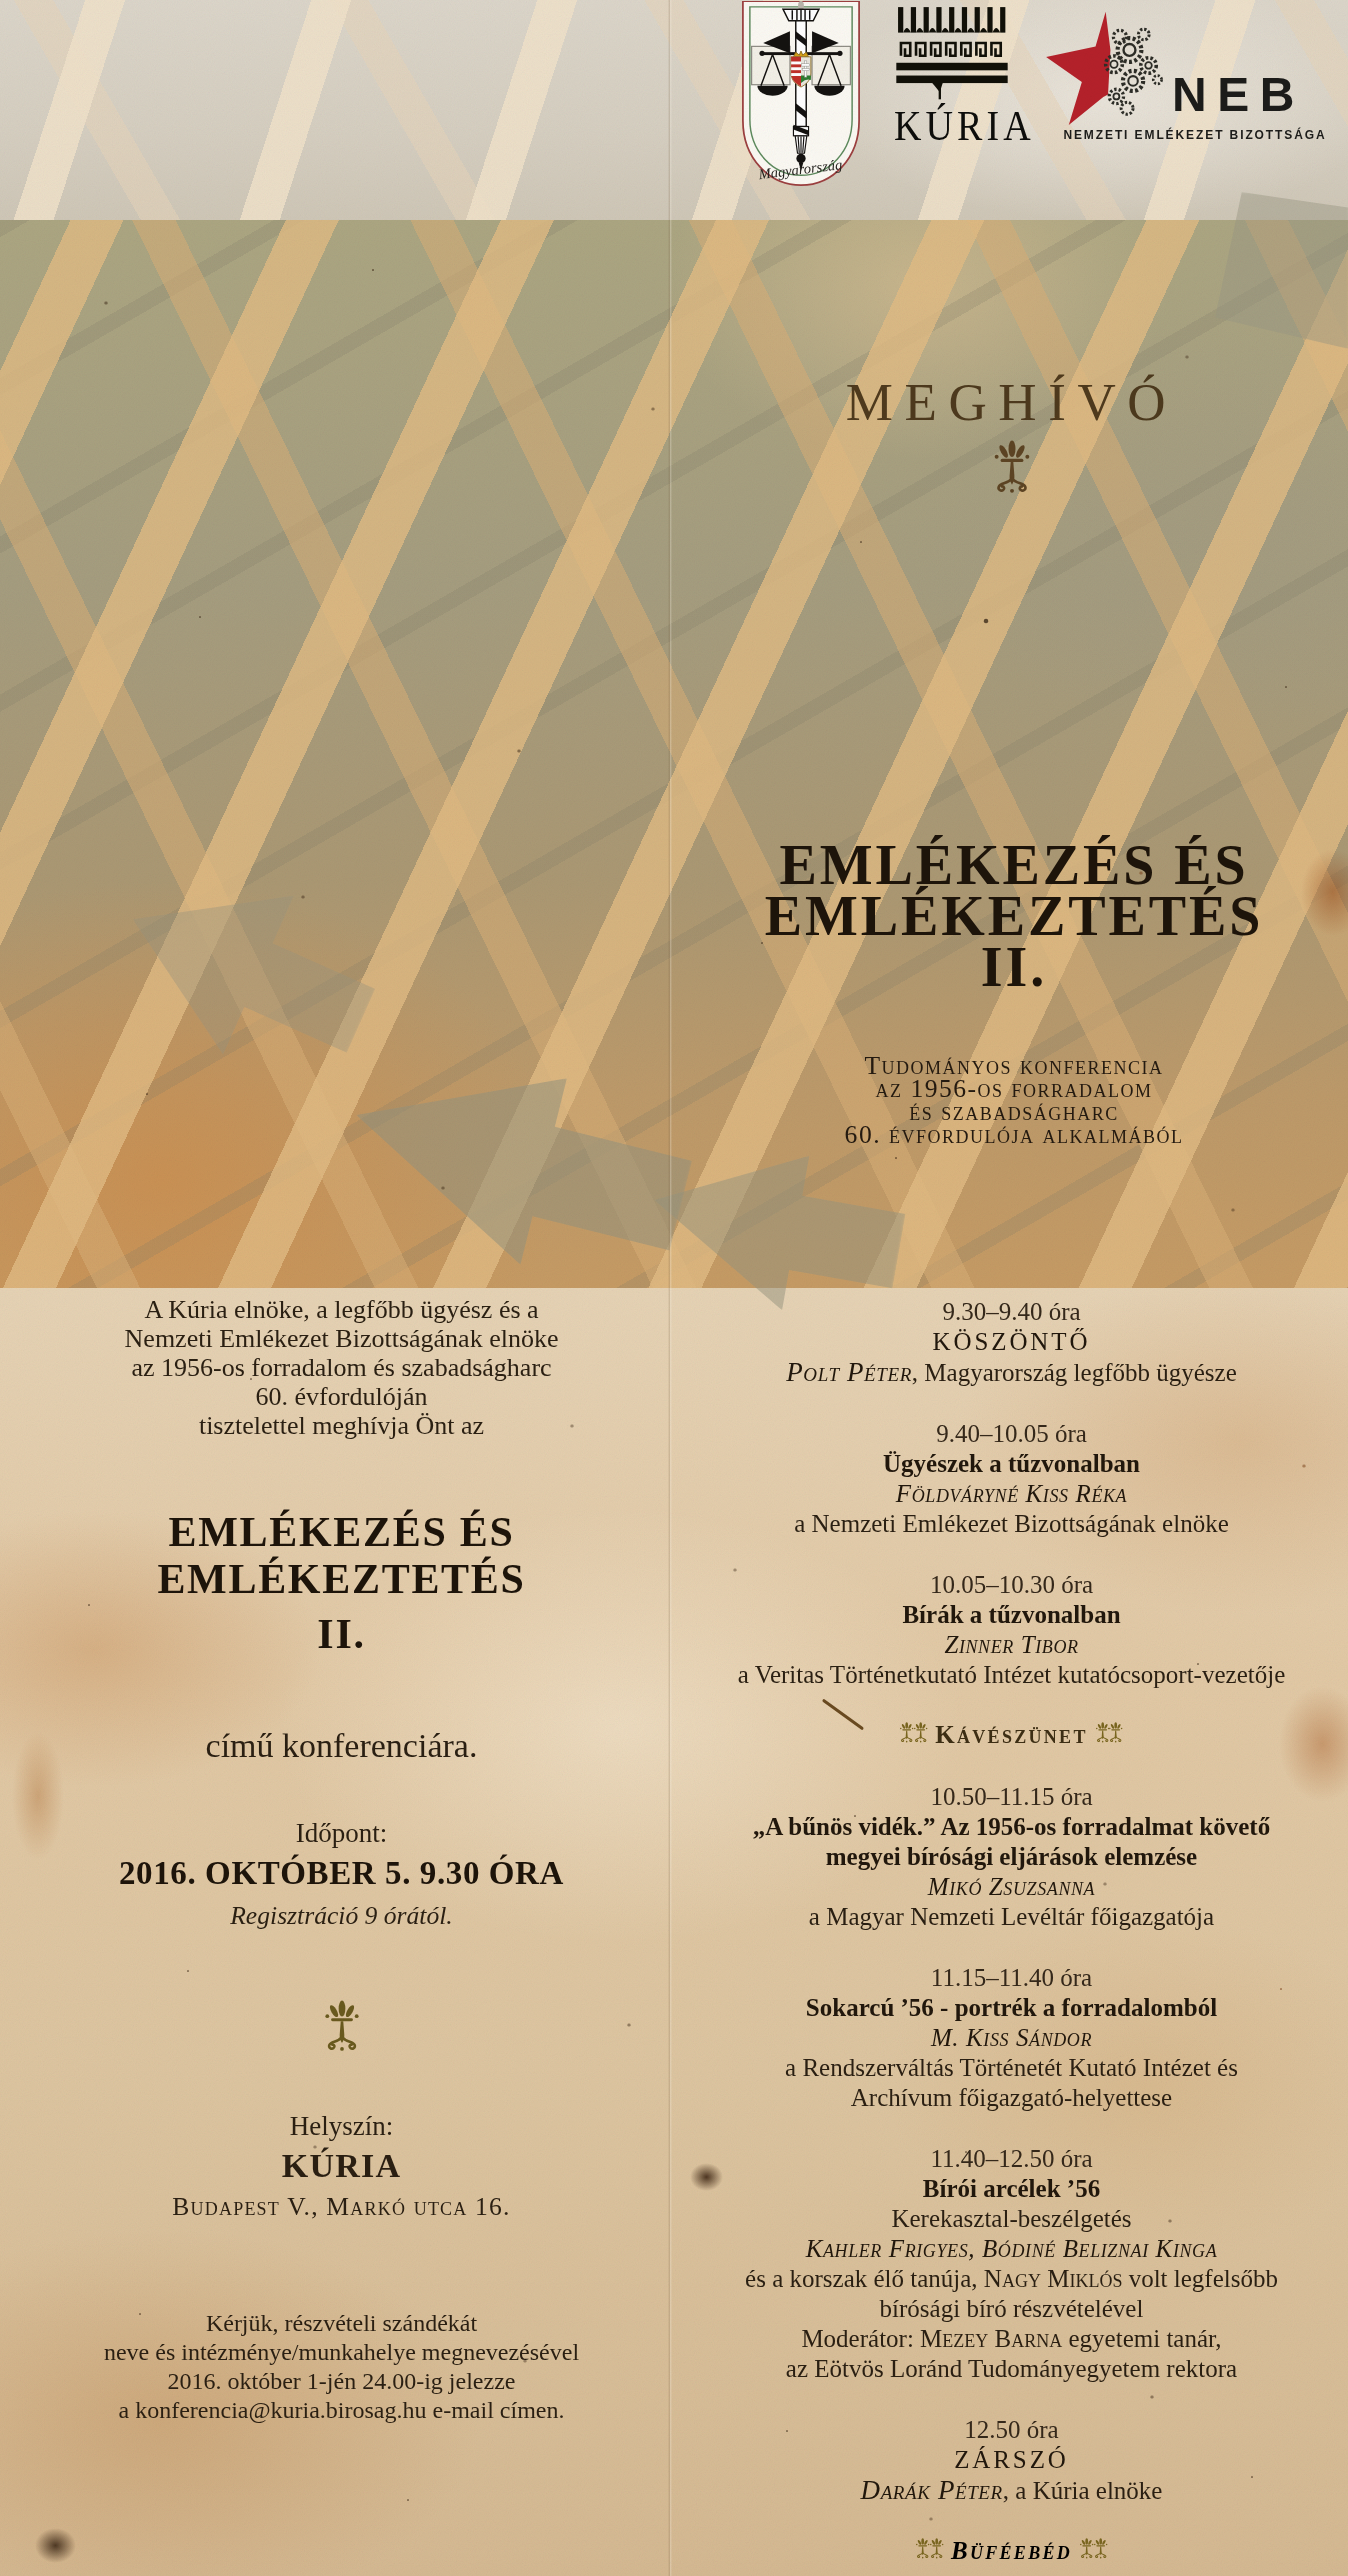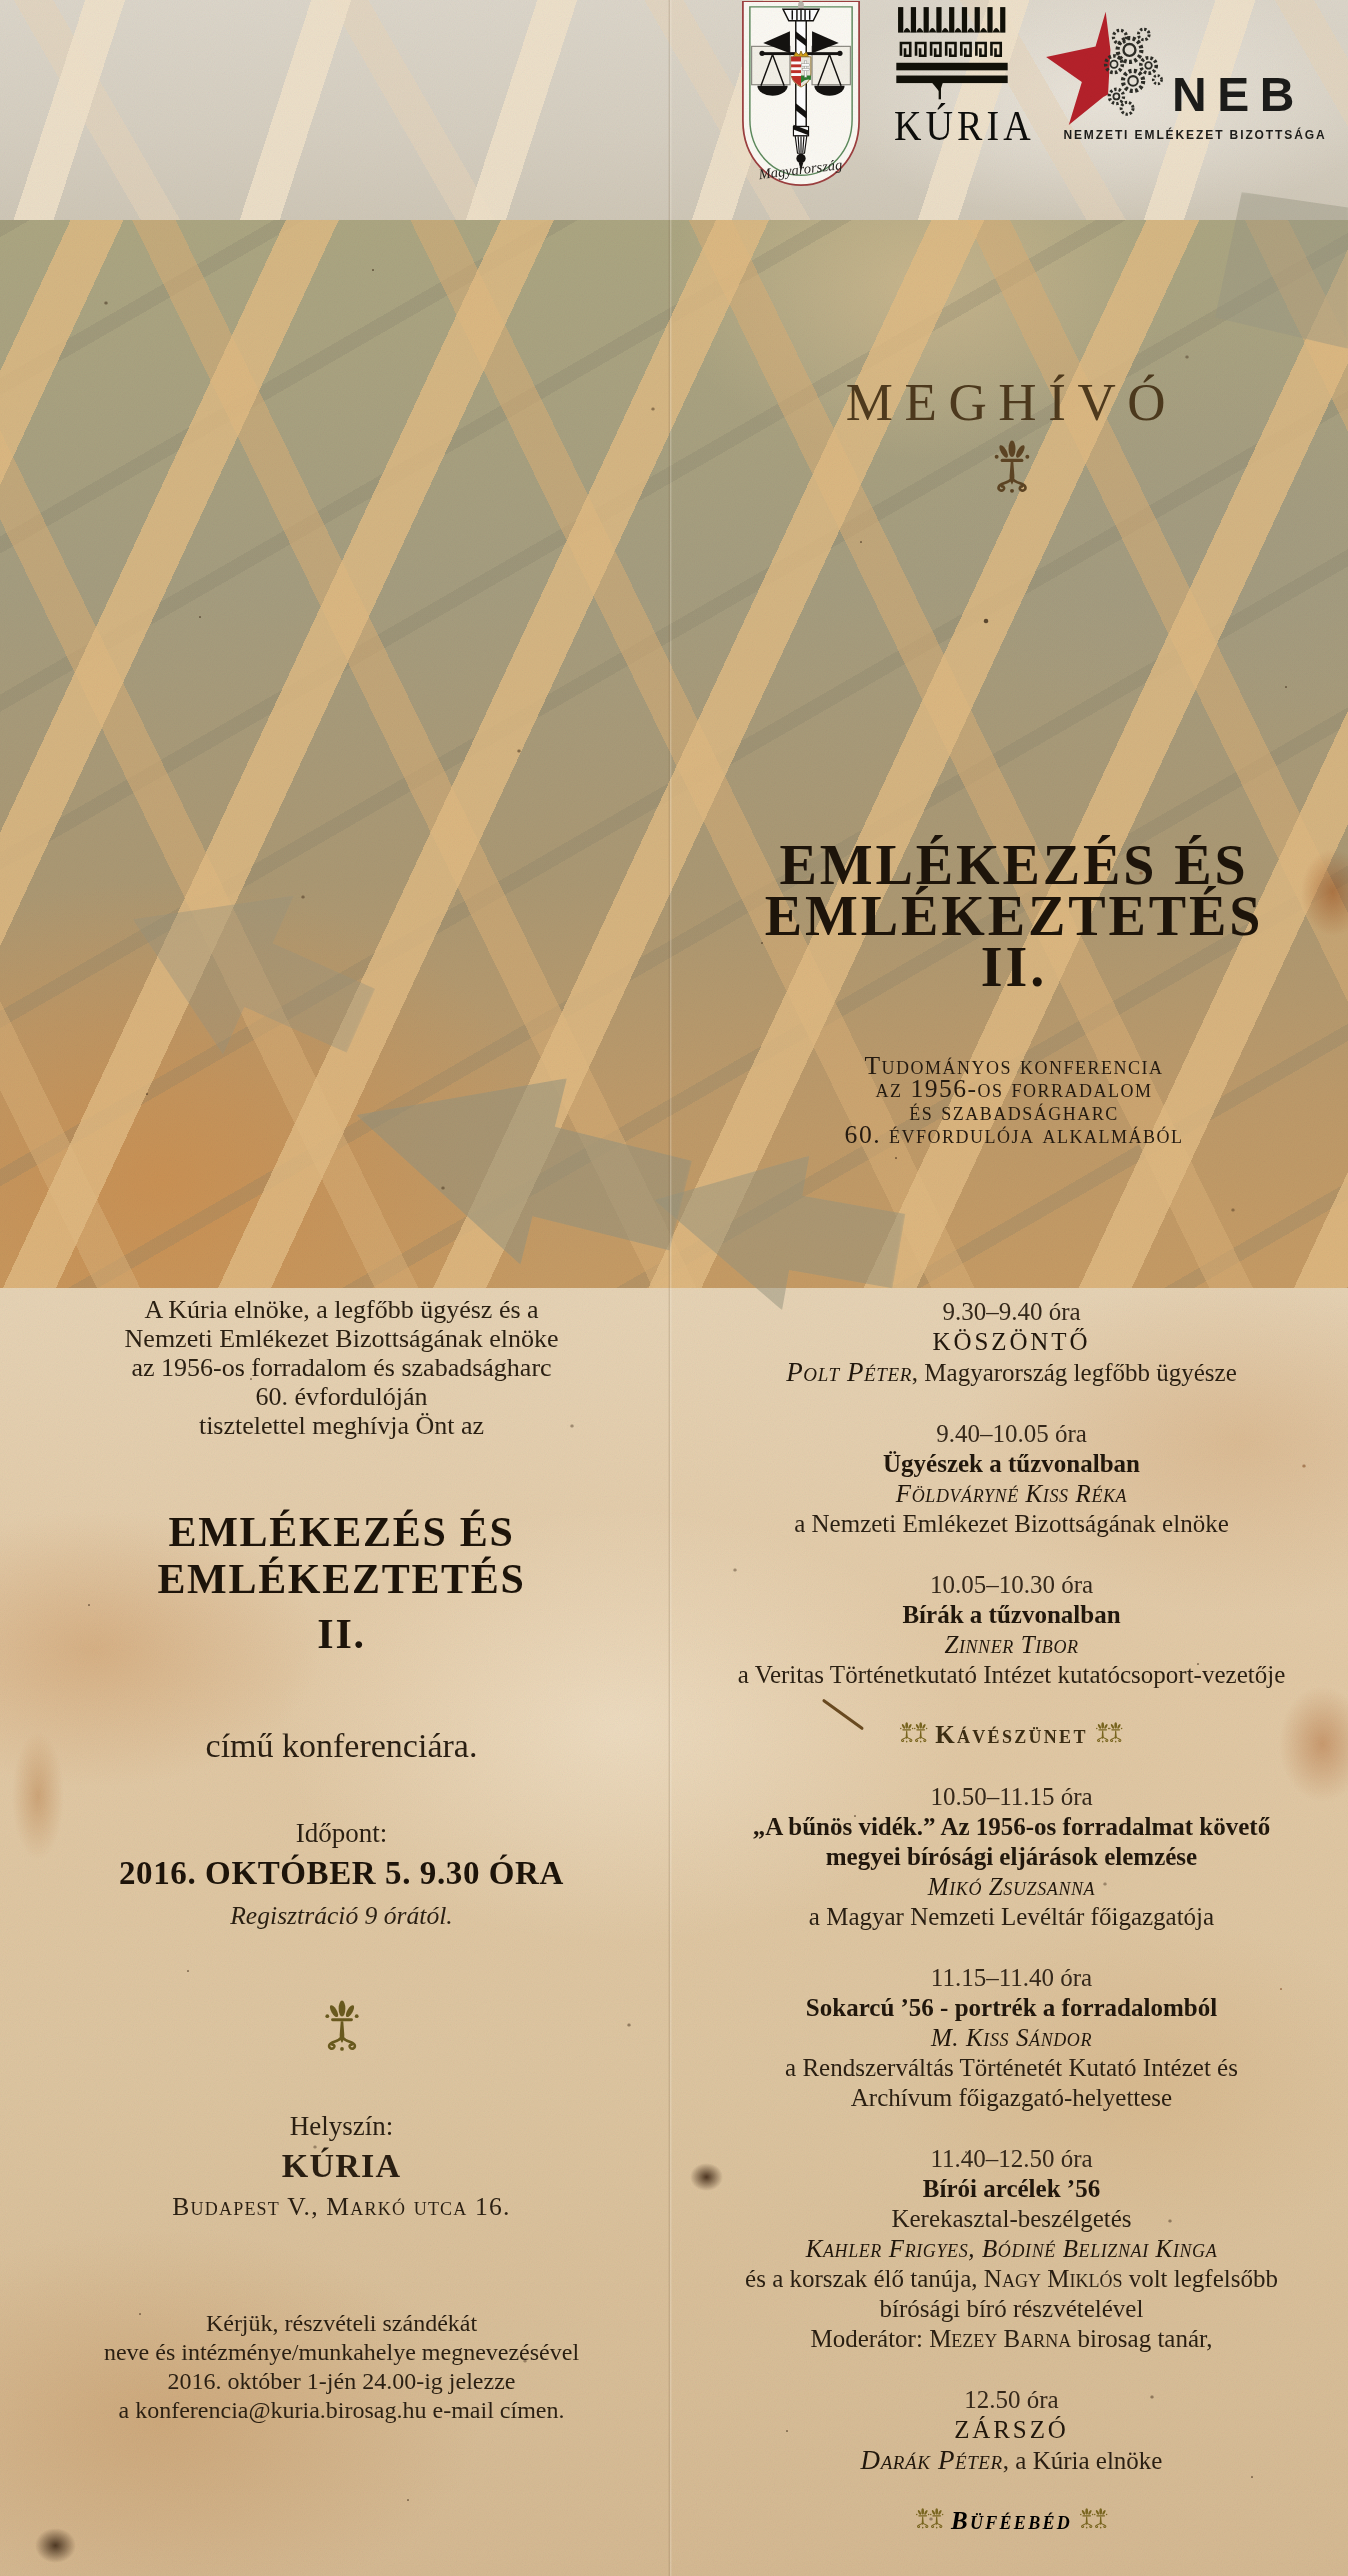--- a/index.html
+++ b/index.html
@@ -365,21 +365,22 @@
       <p>Archívum főigazgató-helyettese</p>
     </div>
 
     <div class="session">
       <p class="stime">11.40–12.50 óra</p>
       <p class="stitle">Bírói arcélek ’56</p>
       <p>Kerekasztal-beszélgetés</p>
       <p class="name">Kahler Frigyes, Bódiné Beliznai Kinga</p>
       <p><span>és a korszak élő tanúja, </span><span class="sc">Nagy Miklós</span><span> volt legfelsőbb</span></p>
       <p>bírósági bíró részvételével</p>
-      <p><span>Moderátor: </span><span class="sc">Mezey Barna</span><span> birosag tanár,</span></p>
+      <p><span>Moderátor: </span><span class="sc">Mezey Barna</span><span> egyetemi tanár,</span></p>
+      <p>az Eötvös Loránd Tudományegyetem rektora</p>
     </div>
 
     <div class="session">
       <p class="stime">12.50 óra</p>
       <p class="capst">ZÁRSZÓ</p>
       <p><span class="name">Darák Péter</span><span>, a Kúria elnöke</span></p>
     </div>
 
     <div class="break-row lunch">
       <svg class="mini-orn" width="17.4" height="22" viewBox="0 0 100 130">

